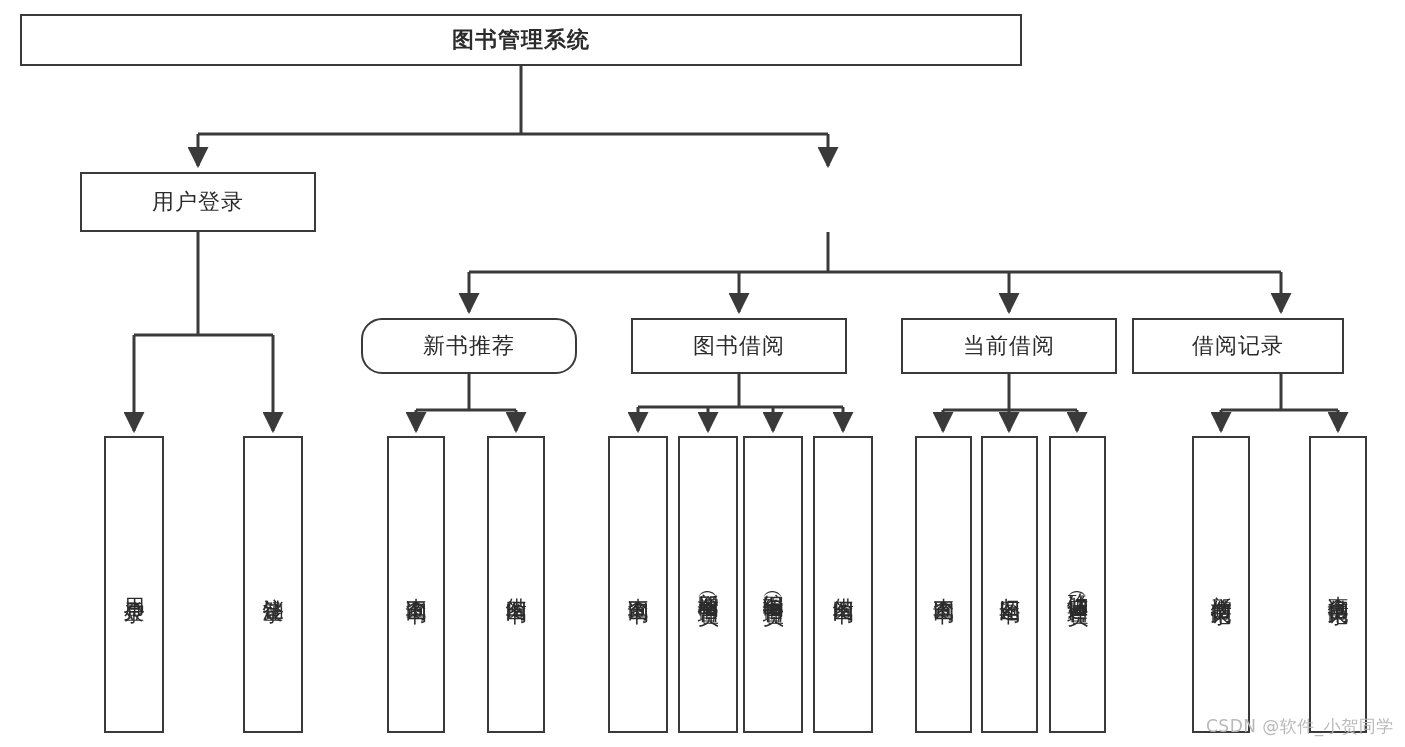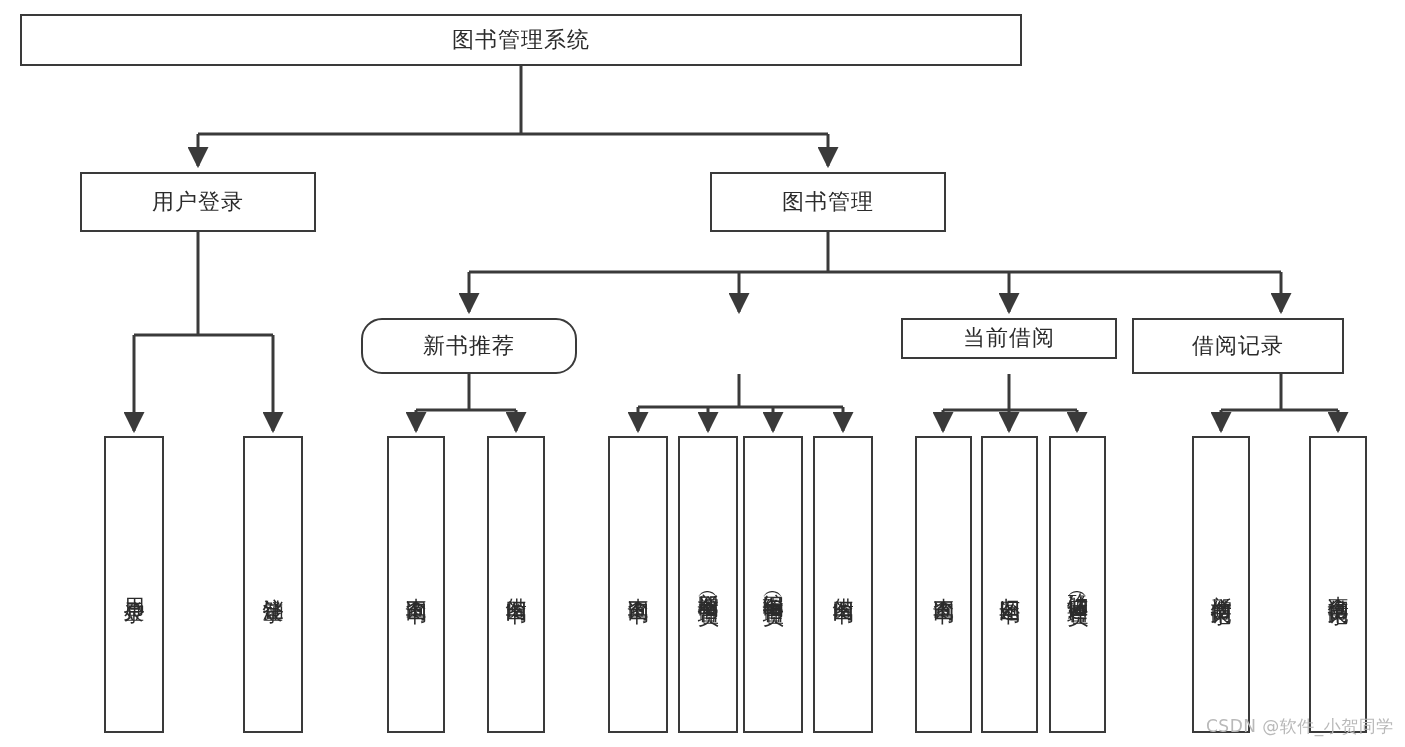--- a/index.html
+++ b/index.html
@@ -100,35 +100,35 @@
         <path d="M 943 410 L 943 431" marker-end="url(#arrow)"></path>
         <path d="M 1009 410 L 1009 431" marker-end="url(#arrow)"></path>
         <path d="M 1077 410 L 1077 431" marker-end="url(#arrow)"></path>
         <path d="M 1281 374 L 1281 410"></path>
         <path d="M 1221 410 L 1338 410"></path>
         <path d="M 1221 410 L 1221 431" marker-end="url(#arrow)"></path>
         <path d="M 1338 410 L 1338 431" marker-end="url(#arrow)"></path>
       </g>
   </svg>
 
-  <div class="node node-h" style="left:20px; top:14px; width:1002px; height:52px;">
+  <div class="node node-h" style="left:20px; top:14px; width:1002px; height:52px;font-weight:bold;">
     <span>图书管理系统</span>
   </div>
 
   <div class="node node-h" style="left:80px; top:172px; width:236px; height:60px;">
     <span>用户登录</span>
   </div>
-  <div class="node node-h" style="left:710px; top:172px; width:236px; height:60px;">
-    <span>图书管理</span>
-  </div>
 
   <div class="node node-h" style="left:361px; top:318px; width:216px; height:56px;border-radius:21px;">
     <span>新书推荐</span>
   </div>
-  <div class="node node-h" style="left:901px; top:318px; width:216px; height:41px;">
+  <div class="node node-h" style="left:631px; top:318px; width:216px; height:56px;">
+    <span>图书借阅</span>
+  </div>
+  <div class="node node-h" style="left:901px; top:318px; width:216px; height:56px;">
     <span>当前借阅</span>
   </div>
   <div class="node node-h" style="left:1132px; top:318px; width:212px; height:56px;">
     <span>借阅记录</span>
   </div>
 
   <div id="leaf-layer">
       <div class="node node-v" style="left: 104px; top: 436px; width: 60px; height: 297px;">
         <span>用户登录</span>
       </div>

